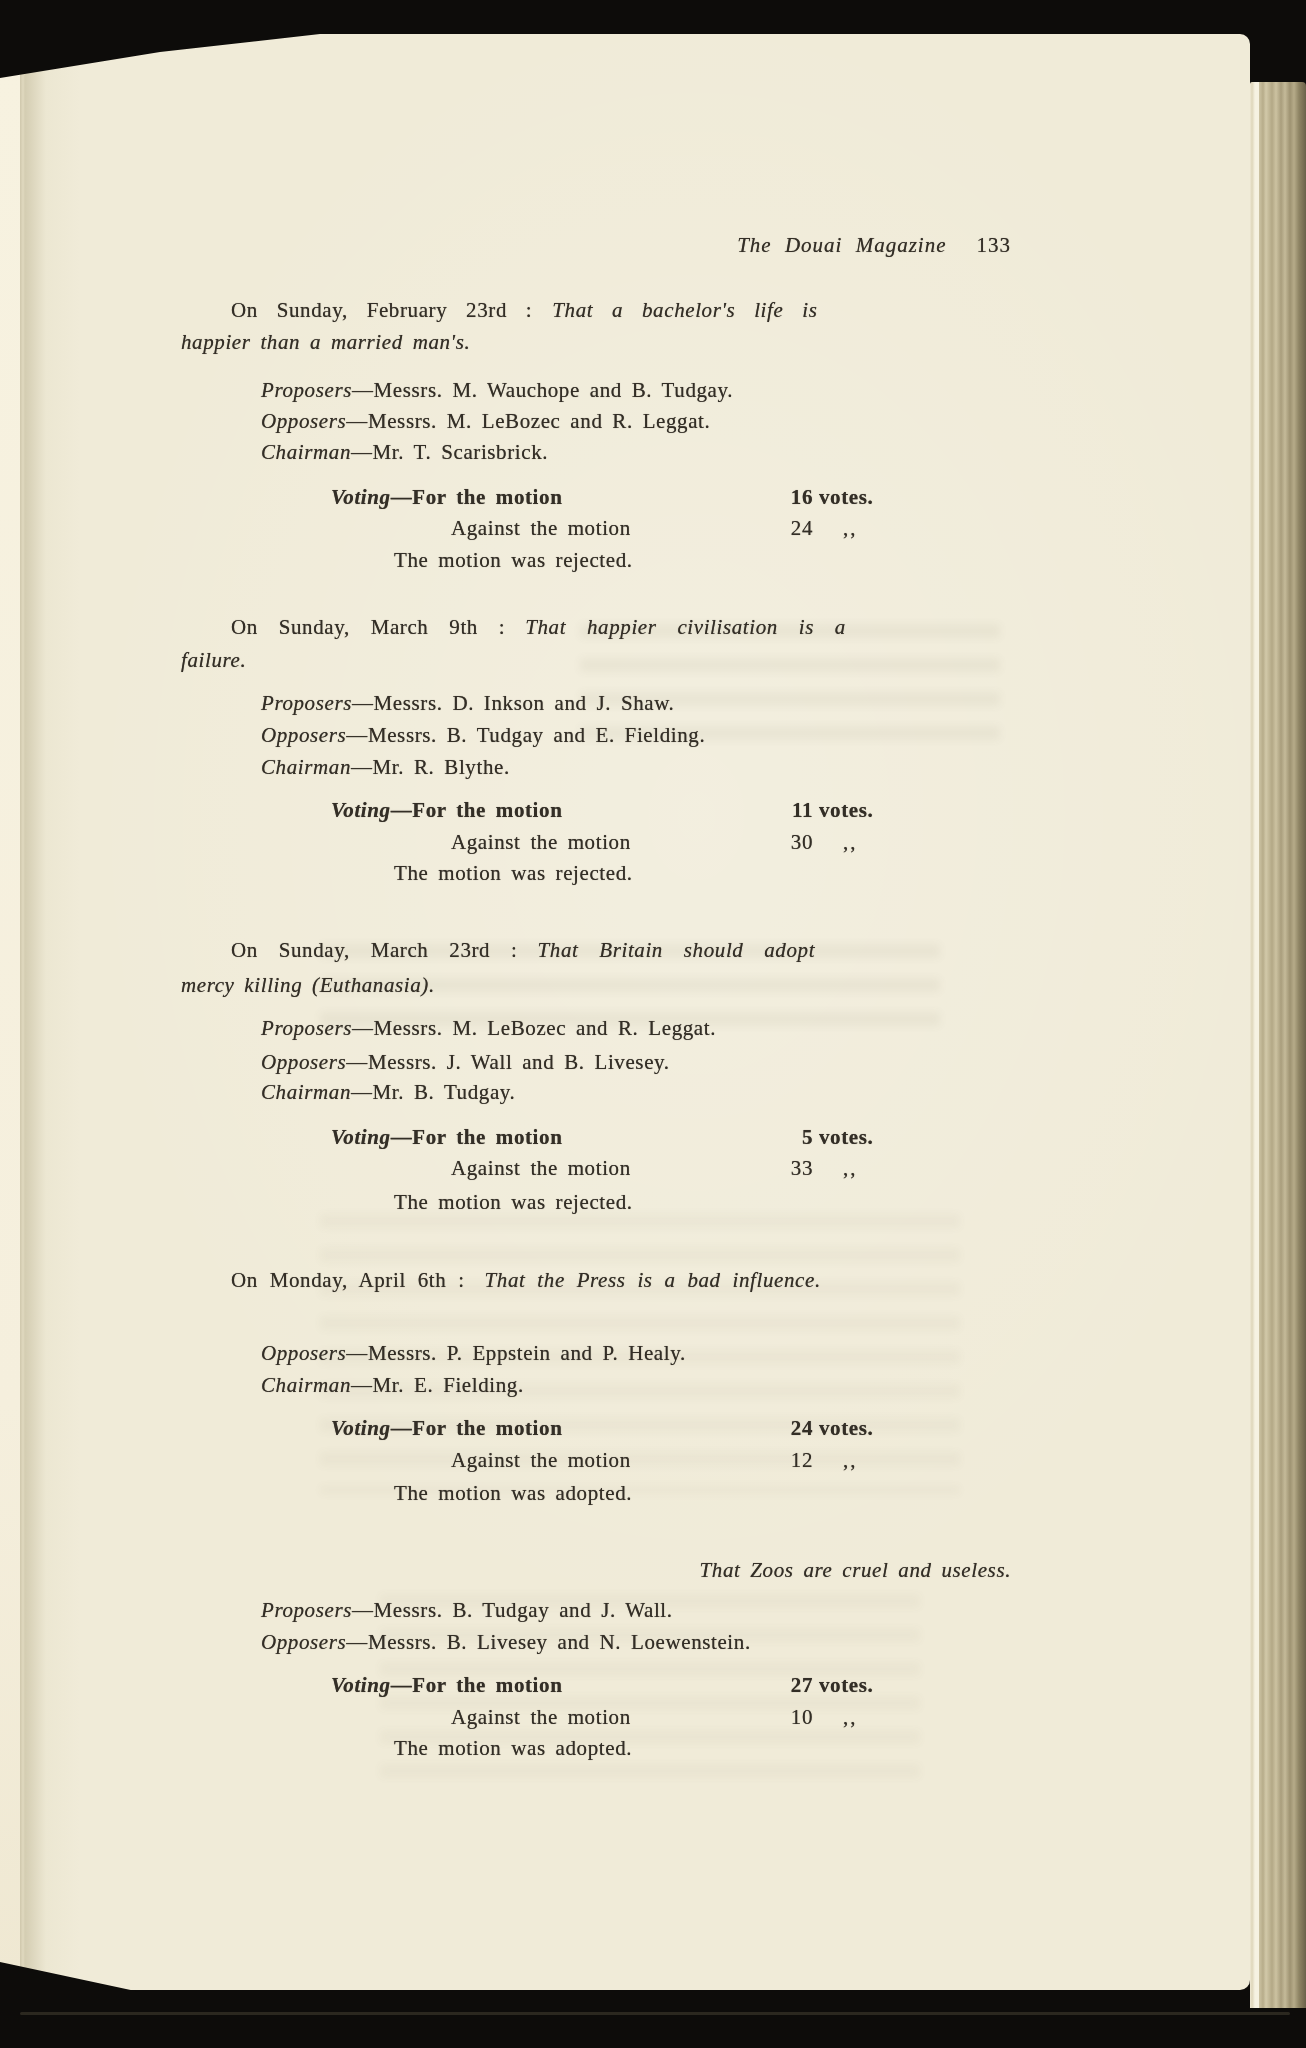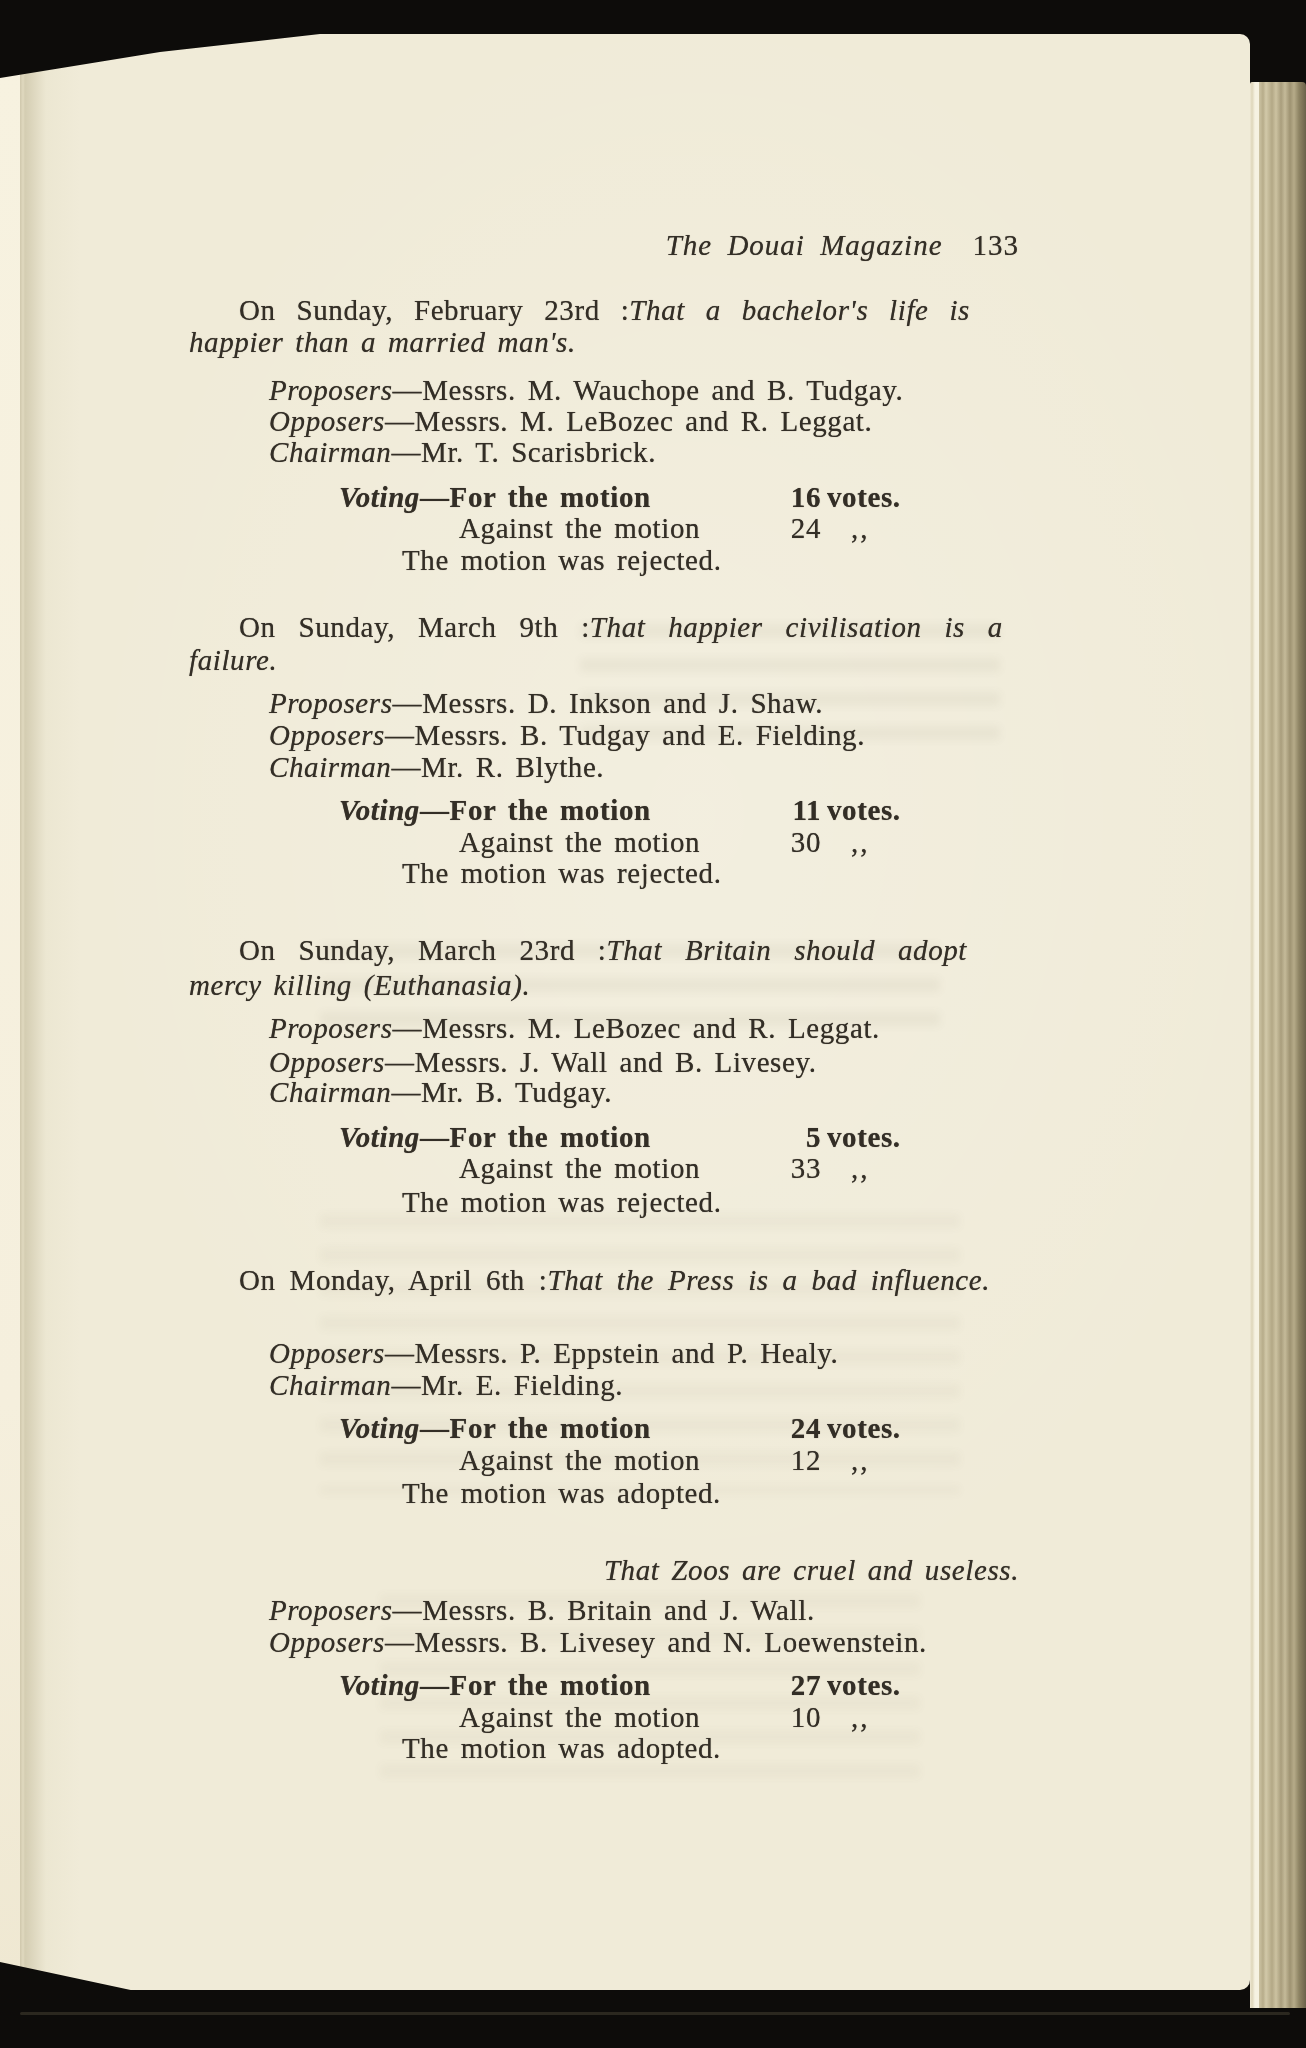--- a/index.html
+++ b/index.html
@@ -57,35 +57,35 @@
   .g1{left:560px;top:590px;width:420px;height:120px;}
   .g2{left:300px;top:910px;width:620px;height:90px;}
   .g3{left:300px;top:1180px;width:640px;height:280px;opacity:.04;}
   .g4{left:360px;top:1560px;width:540px;height:200px;opacity:.035;}
 
   
   .content{
     position:absolute;left:157px;top:0;width:830px;height:1956px;
   }
   .line{
-    position:absolute;left:12px;width:830px;
+    position:absolute;left:4px;width:830px;
     white-space:nowrap;
-    font-size:29px;line-height:32px;
+    font-size:21px;line-height:32px;
     color:#332e26;
     letter-spacing:.6px;word-spacing:4px;
     text-shadow:0 0 .7px rgba(51,46,38,.75);
   }
   .it{font-style:italic;}
   .right{text-align:right;}
   .ind-date{padding-left:50px;}
   .ind-role{padding-left:80px;}
   .ind-voting{padding-left:150px;font-weight:bold;}
   .ind-against{padding-left:270px;}
   .ind-result{padding-left:213px;}
-  .date-intro{}
+  .date-intro{margin-right:20px;}
   .ws-xl{word-spacing:15px;}
   .ws-lg{word-spacing:13px;}
   .ws-md{word-spacing:6px;}
   .vnum{position:absolute;left:592px;width:40px;text-align:right;}
   .vunit{position:absolute;left:638px;}
   .vditto{position:absolute;left:662px;letter-spacing:2px;}
   .header-line{word-spacing:7px;letter-spacing:1px;}
   .pagenum{margin-left:30px;}
 </style>
 </head>
@@ -212,21 +212,21 @@
       <span class="vditto">,,</span>
     </div>
     <div class="line ind-result" style="top:1443px">
       <span>The motion was adopted.</span>
     </div>
 
     <div class="line right" style="top:1520px">
       <span class="it">That Zoos are cruel and useless.</span>
     </div>
     <div class="line ind-role" style="top:1560px">
-      <span class="it">Proposers</span><span>—</span><span>Messrs. B. Britain and J. Wall.</span>
+      <span class="it">Proposers</span><span>—</span><span>Messrs. B. Tudgay and J. Wall.</span>
     </div>
     <div class="line ind-role" style="top:1592px">
       <span class="it">Opposers</span><span>—</span><span>Messrs. B. Livesey and N. Loewenstein.</span>
     </div>
     <div class="line ind-voting" style="top:1635px">
       <span class="it">Voting</span><span>—</span><span>For the motion</span>
       <span class="vnum">27</span>
       <span class="vunit">votes.</span>
     </div>
     <div class="line ind-against" style="top:1667px">

